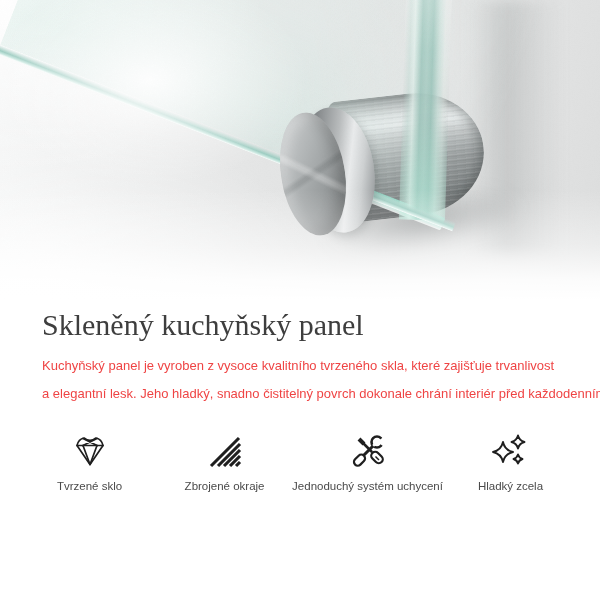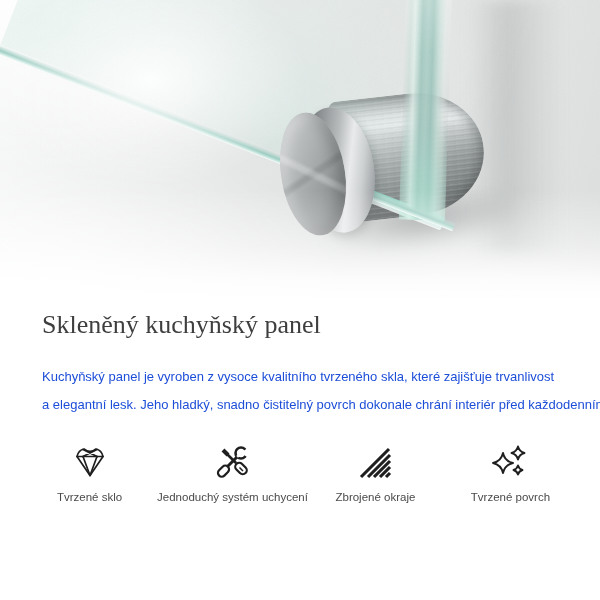--- a/index.html
+++ b/index.html
@@ -59,22 +59,22 @@
     box-shadow:inset -8px -4px 14px rgba(0,0,0,.18), inset 6px 6px 12px rgba(255,255,255,.25);}
 
   .reflection-tl{left:-60px;top:-60px;width:420px;height:280px;
     background:radial-gradient(closest-side, rgba(255,255,255,.95), rgba(255,255,255,0) 75%);}
 
   .grain{left:0;top:0;opacity:.45;}
   .bottom-fade{left:0;top:190px;width:600px;height:110px;
     background:linear-gradient(to bottom, rgba(255,255,255,0) 0%, rgba(255,255,255,.45) 50%, rgba(255,255,255,.9) 82%, #fff 100%);}
 
   .title{margin:8px 0 0 42px;font-family:"Liberation Serif","DejaVu Serif",serif;
-    font-weight:400;font-size:26px;line-height:34px;color:#3e3e3e;}
-  .desc{margin:21px 0 0 42px;font-size:13px;line-height:27.5px;color:#1d4ed8;white-space:nowrap;}
+    font-weight:400;font-size:30px;line-height:34px;color:#3e3e3e;}
+  .desc{margin:10px 0 0 42px;font-size:13px;line-height:27.5px;color:#ef4444;white-space:nowrap;}
 
   .features{display:flex;margin:26px 22px 0 22px;}
   .feature{flex:1;display:flex;flex-direction:column;align-items:center;}
   .feature svg{width:36px;height:36px;display:block;}
   .feature-label{margin-top:11px;font-size:11.5px;color:#4a4a4a;text-align:center;white-space:nowrap;}
 </style>
 </head>
 <body>
 
 <div class="page">
@@ -117,49 +117,49 @@
       <svg viewBox="0 0 36 36" fill="none" stroke="#1f1f1f" stroke-width="1.7" stroke-linejoin="round" stroke-linecap="round">
         <path d="M5,12.5 Q6.5,6 12,5 Q18,10 24,5 Q29.5,6 31,12.5 L18,31.5 Z"></path>
         <path d="M5,12.5 L31,12.5"></path>
         <path d="M11,5.5 L25,12.5 M25,5.5 L11,12.5"></path>
         <path d="M11,12.5 L18,31.5 M25,12.5 L18,31.5"></path>
       </svg>
       <div class="feature-label">Tvrzené sklo</div>
     </div>
 
     <div class="feature">
+      <svg viewBox="0 0 36 36" stroke="#1f1f1f" stroke-width="3.1">
+        <path d="M4,33 L32,5"></path>
+        <path d="M11,33 L33,11"></path>
+        <path d="M17,33 L33,17"></path>
+        <path d="M23,33 L33,23"></path>
+        <path d="M29,33 L33,29"></path>
+      </svg>
+      <div class="feature-label">Zbrojené okraje</div>
+    </div>
+
+    <div class="feature">
       <svg viewBox="0 0 36 36" fill="none" stroke="#1f1f1f">
         <path d="M23.5,12.5 L10.5,25.5" stroke-width="3" stroke-linecap="round"></path>
         <rect x="3.5" y="23.5" width="12.5" height="7.5" rx="3.7" transform="rotate(-45 9.5 27.5)" stroke-width="2.2" fill="#ffffff"></rect>
         <path d="M9,6 L14,11" stroke-width="4" stroke-linecap="butt"></path>
         <path d="M14,11 L21.5,18.5" stroke-width="2.6" stroke-linecap="round"></path>
         <rect x="20.5" y="20.5" width="13" height="8" rx="4" transform="rotate(45 27 24.5)" stroke-width="2.2" fill="#ffffff"></rect>
         <path d="M25.5,23.5 L29,27" stroke-width="1.5"></path>
         <circle cx="27" cy="9" r="5.5" stroke-width="2.6"></circle>
         <polygon points="27,9 36,2 36,15" fill="#ffffff" stroke="none"></polygon>
         <path d="M23.2,12.8 L24.8,11.2" stroke="#ffffff" stroke-width="2.4"></path>
       </svg>
       <div class="feature-label">Jednoduchý systém uchycení</div>
     </div>
 
     <div class="feature">
-      <svg viewBox="0 0 36 36" stroke="#1f1f1f" stroke-width="3.1">
-        <path d="M4,33 L32,5"></path>
-        <path d="M11,33 L33,11"></path>
-        <path d="M17,33 L33,17"></path>
-        <path d="M23,33 L33,23"></path>
-        <path d="M29,33 L33,29"></path>
-      </svg>
-      <div class="feature-label">Zbrojené okraje</div>
-    </div>
-
-    <div class="feature">
       <svg viewBox="0 0 36 36" fill="none" stroke="#1f1f1f" stroke-width="1.9" stroke-linejoin="round">
         <path d="M11,9 Q13,17 11,29 M11,9 Q13,17 21,19 M11,29 Q13,21 21,19 M11,9 Q9,17 1,19 M11,29 Q9,21 1,19" transform="translate(0,0)" stroke="none"></path>
         <path d="M11,9 Q12.8,17.2 21,19 Q12.8,20.8 11,29 Q9.2,20.8 1,19 Q9.2,17.2 11,9 Z"></path>
         <path d="M26,2.5 Q27.3,7.7 32.5,9 Q27.3,10.3 26,15.5 Q24.7,10.3 19.5,9 Q24.7,7.7 26,2.5 Z"></path>
         <path d="M26,21.5 Q27,25 30.5,26 Q27,27 26,30.5 Q25,27 21.5,26 Q25,25 26,21.5 Z"></path>
       </svg>
-      <div class="feature-label">Tvrzené povrch</div>
+      <div class="feature-label">Hladký zcela</div>
     </div>
 
   </div>
 </div>
 
 </body></html>

